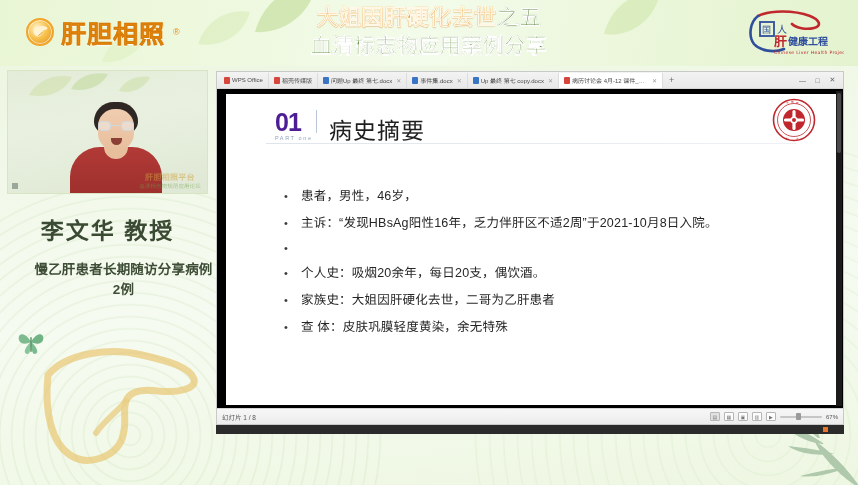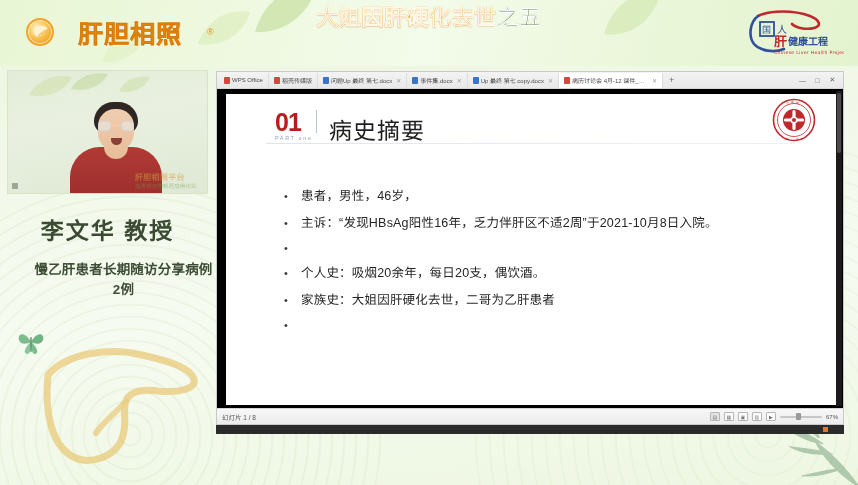--- a/index.html
+++ b/index.html
@@ -43,21 +43,21 @@
 
   
   #banner {
     position: absolute; left: 0; top: 0; width: 858px; height: 66px;
     background: linear-gradient(100deg,#e9f6d5 0%,#edf8dd 22%,#f3fbea 50%,#eaf6d8 78%,#e4f3cf 100%);
     overflow: hidden;
   }
   .banner-leaf { position: absolute; opacity: .55; }
   #brand-logo {
     position: absolute; left: 26px; top: 14px;
-    display: flex; align-items: center; gap: 24px;
+    display: flex; align-items: center; gap: 7px;
   }
   .brand-badge {
     width: 28px; height: 28px; border-radius: 50%;
     background: radial-gradient(circle at 38% 34%, #fff4cf 0%, #f7c04a 48%, #e38b1c 100%);
     border: 2px solid #f1a52a;
     display: flex; align-items: center; justify-content: center;
     box-shadow: 0 0 0 1px rgba(255,255,255,.6) inset;
   }
   .brand-badge svg { display:block; }
   .brand-text {
@@ -121,21 +121,21 @@
   .person-body {
     position:absolute; left:62px; top:76px; width:92px; height:50px;
     background: linear-gradient(180deg,#b23a36 0%,#9c2f2d 100%);
     border-radius: 30px 30px 4px 4px;
   }
   .collar {
     position:absolute; left:96px; top:76px; width:24px; height:12px;
     background:#e8bf9d; border-radius: 0 0 12px 12px;
   }
   .vid-watermark {
-    position:absolute; right:2px; bottom:3px; width:70px; opacity:.5;
+    position:absolute; right:2px; bottom:3px; width:70px; text-align:center; opacity:.5;
   }
   .vid-watermark .wm1 { font-size:8px; color:#cfa23f; font-weight:700; letter-spacing:.3px;}
   .vid-watermark .wm2 { font-size:5.5px; color:#6f9c4b; letter-spacing:.1px;}
   .vid-dot { position:absolute; left:4px; bottom:4px; width:6px; height:6px; background:#9aa79a; }
 
   #speaker-name {
     position: absolute; left: 0; top: 212px; width: 215px; text-align: center;
     font-size: 23px; font-weight: 700; color: #3b4a33; letter-spacing: 2px;
   }
   #speaker-topic {
@@ -177,21 +177,21 @@
     display: flex; align-items: center; justify-content: center;
   }
   #slide {
     position: absolute; left: 9px; top: 5px; width: 610px; height: 311px;
     background: #fff; overflow: hidden;
   }
   .slide-headnum {
     position: absolute; left: 49px; top: 16px; line-height: 1;
   }
   .slide-headnum .num {
-    font-size: 25px; font-weight: 800; color: #b91c1c; letter-spacing: -1px;
+    font-size: 25px; font-weight: 800; color: #4c1d95; letter-spacing: -1px;
     font-family: "Liberation Sans", sans-serif;
   }
   .slide-headnum .part {
     font-size: 5.5px; color: #8fa4bf; letter-spacing: 1.6px; margin-top: 1px;
   }
   .slide-divider { position: absolute; left: 90px; top: 16px; width: 1px; height: 23px; background: #b9c6d8; }
   .slide-title {
     position: absolute; left: 103px; top: 18px;
     font-size: 23px; color: #1f1f1f; letter-spacing: 1px;
   }
@@ -287,20 +287,21 @@
         </svg>
       </span>
       <span class="brand-text">肝胆相照</span>
       <span class="brand-reg">®</span>
     </div>
 
     <div id="title-block">
       <div class="title-line1">
         <span class="t1-main">大姐因肝硬化去世</span><span class="t1-suffix">之五</span>
       </div>
+      <div class="title-line2">血清标志物应用案例分享</div>
     </div>
 
     <svg id="right-logo" viewBox="0 0 108 50">
       <path d="M22 8 C34 2, 58 2, 74 8 C84 12, 86 18, 78 20 C70 22, 60 20, 56 16" fill="none" stroke="#c0282d" stroke-width="2.6" stroke-linecap="round"></path>
       <path d="M22 8 C14 14, 12 28, 18 36 C24 43, 38 45, 48 41" fill="none" stroke="#2f4f9c" stroke-width="2.6" stroke-linecap="round"></path>
       <rect x="24" y="14" width="14" height="14" fill="none" stroke="#2f4f9c" stroke-width="1.8"></rect>
       <text x="26" y="25" font-size="9" fill="#2f4f9c" font-family="DejaVu Sans, sans-serif">国</text>
       <text x="41" y="25" font-size="10" fill="#2f4f9c" font-family="DejaVu Sans, sans-serif">人</text>
       <text x="38" y="38" font-size="13" font-weight="bold" fill="#c0282d" font-family="DejaVu Sans, sans-serif">肝</text>
       <text x="52" y="37" font-size="10" font-weight="bold" fill="#2f4f9c" font-family="DejaVu Sans, sans-serif">健康工程</text>
@@ -424,20 +425,21 @@
           <div class="bullet">
             <span class="dot">•</span>
             <span class="txt">个人史：吸烟20余年，每日20支，偶饮酒。</span>
           </div>
           <div class="bullet">
             <span class="dot">•</span>
             <span class="txt">家族史：大姐因肝硬化去世，二哥为乙肝患者</span>
           </div>
           <div class="bullet">
             <span class="dot">•</span>
+            <span class="txt">查 体：皮肤巩膜轻度黄染，余无特殊</span>
           </div>
         </div>
 
       </div>
 
       <div class="vscroll">
         <div class="thumb"></div>
       </div>
     </div>
 

